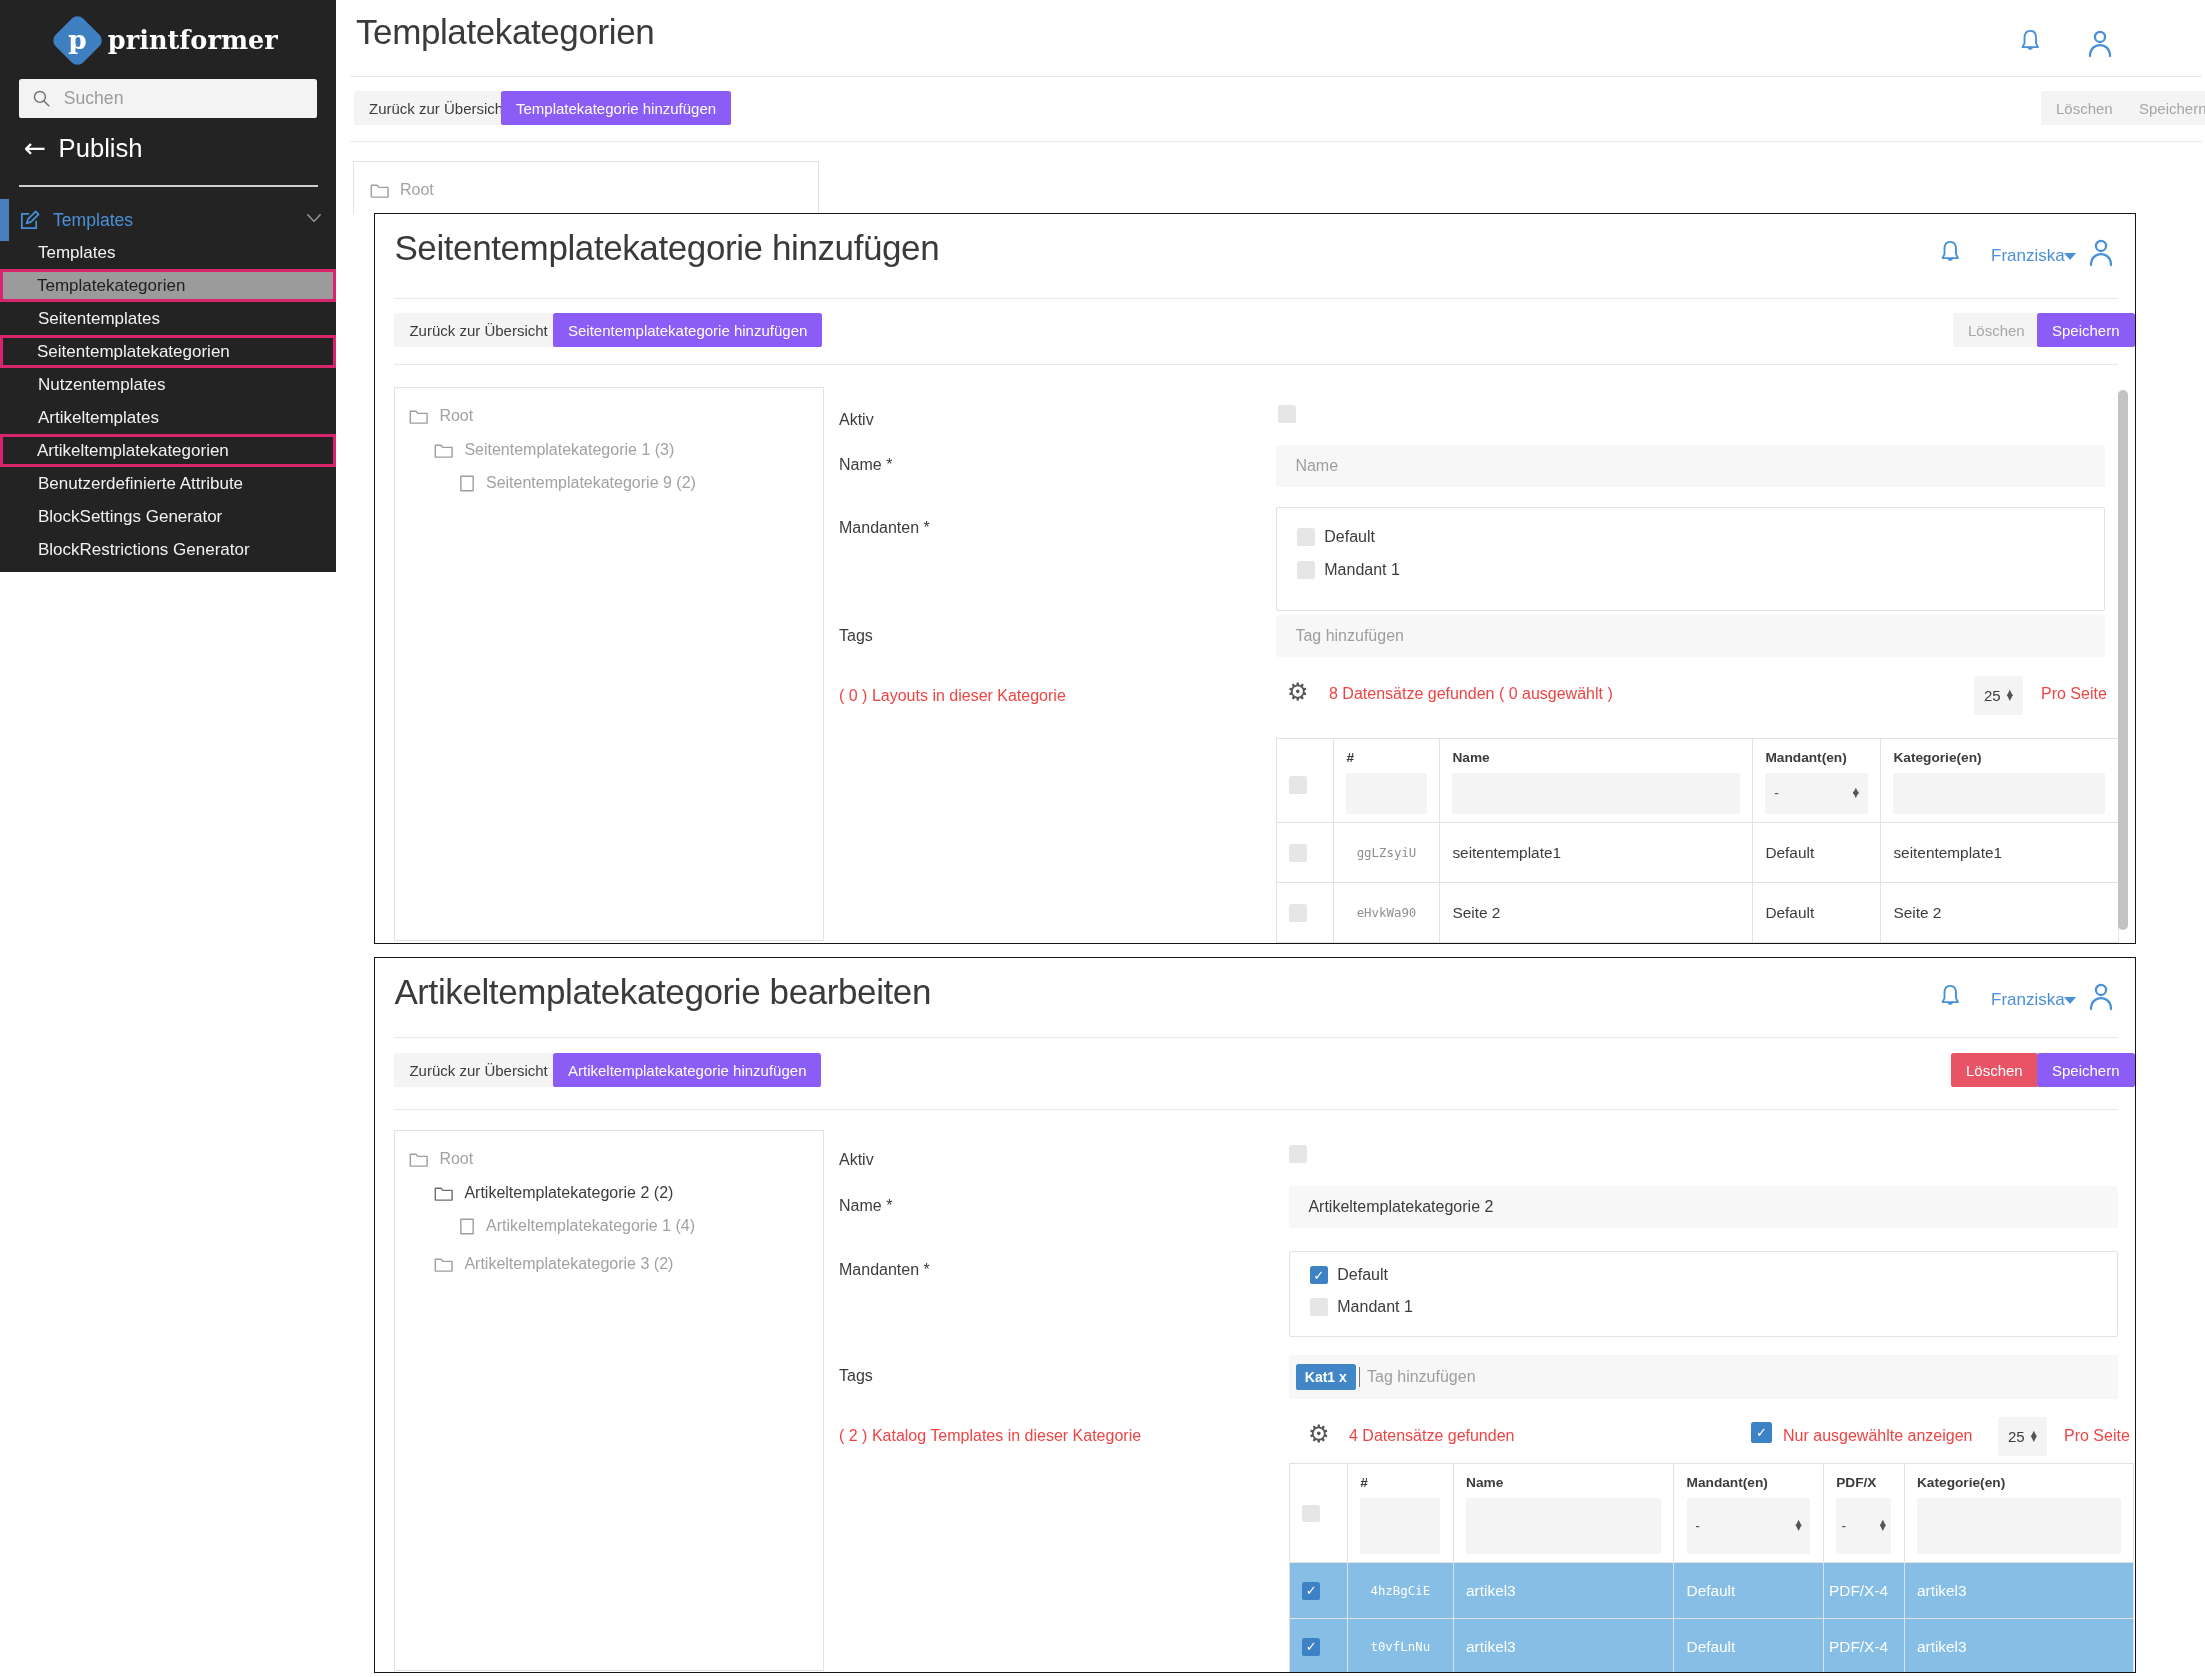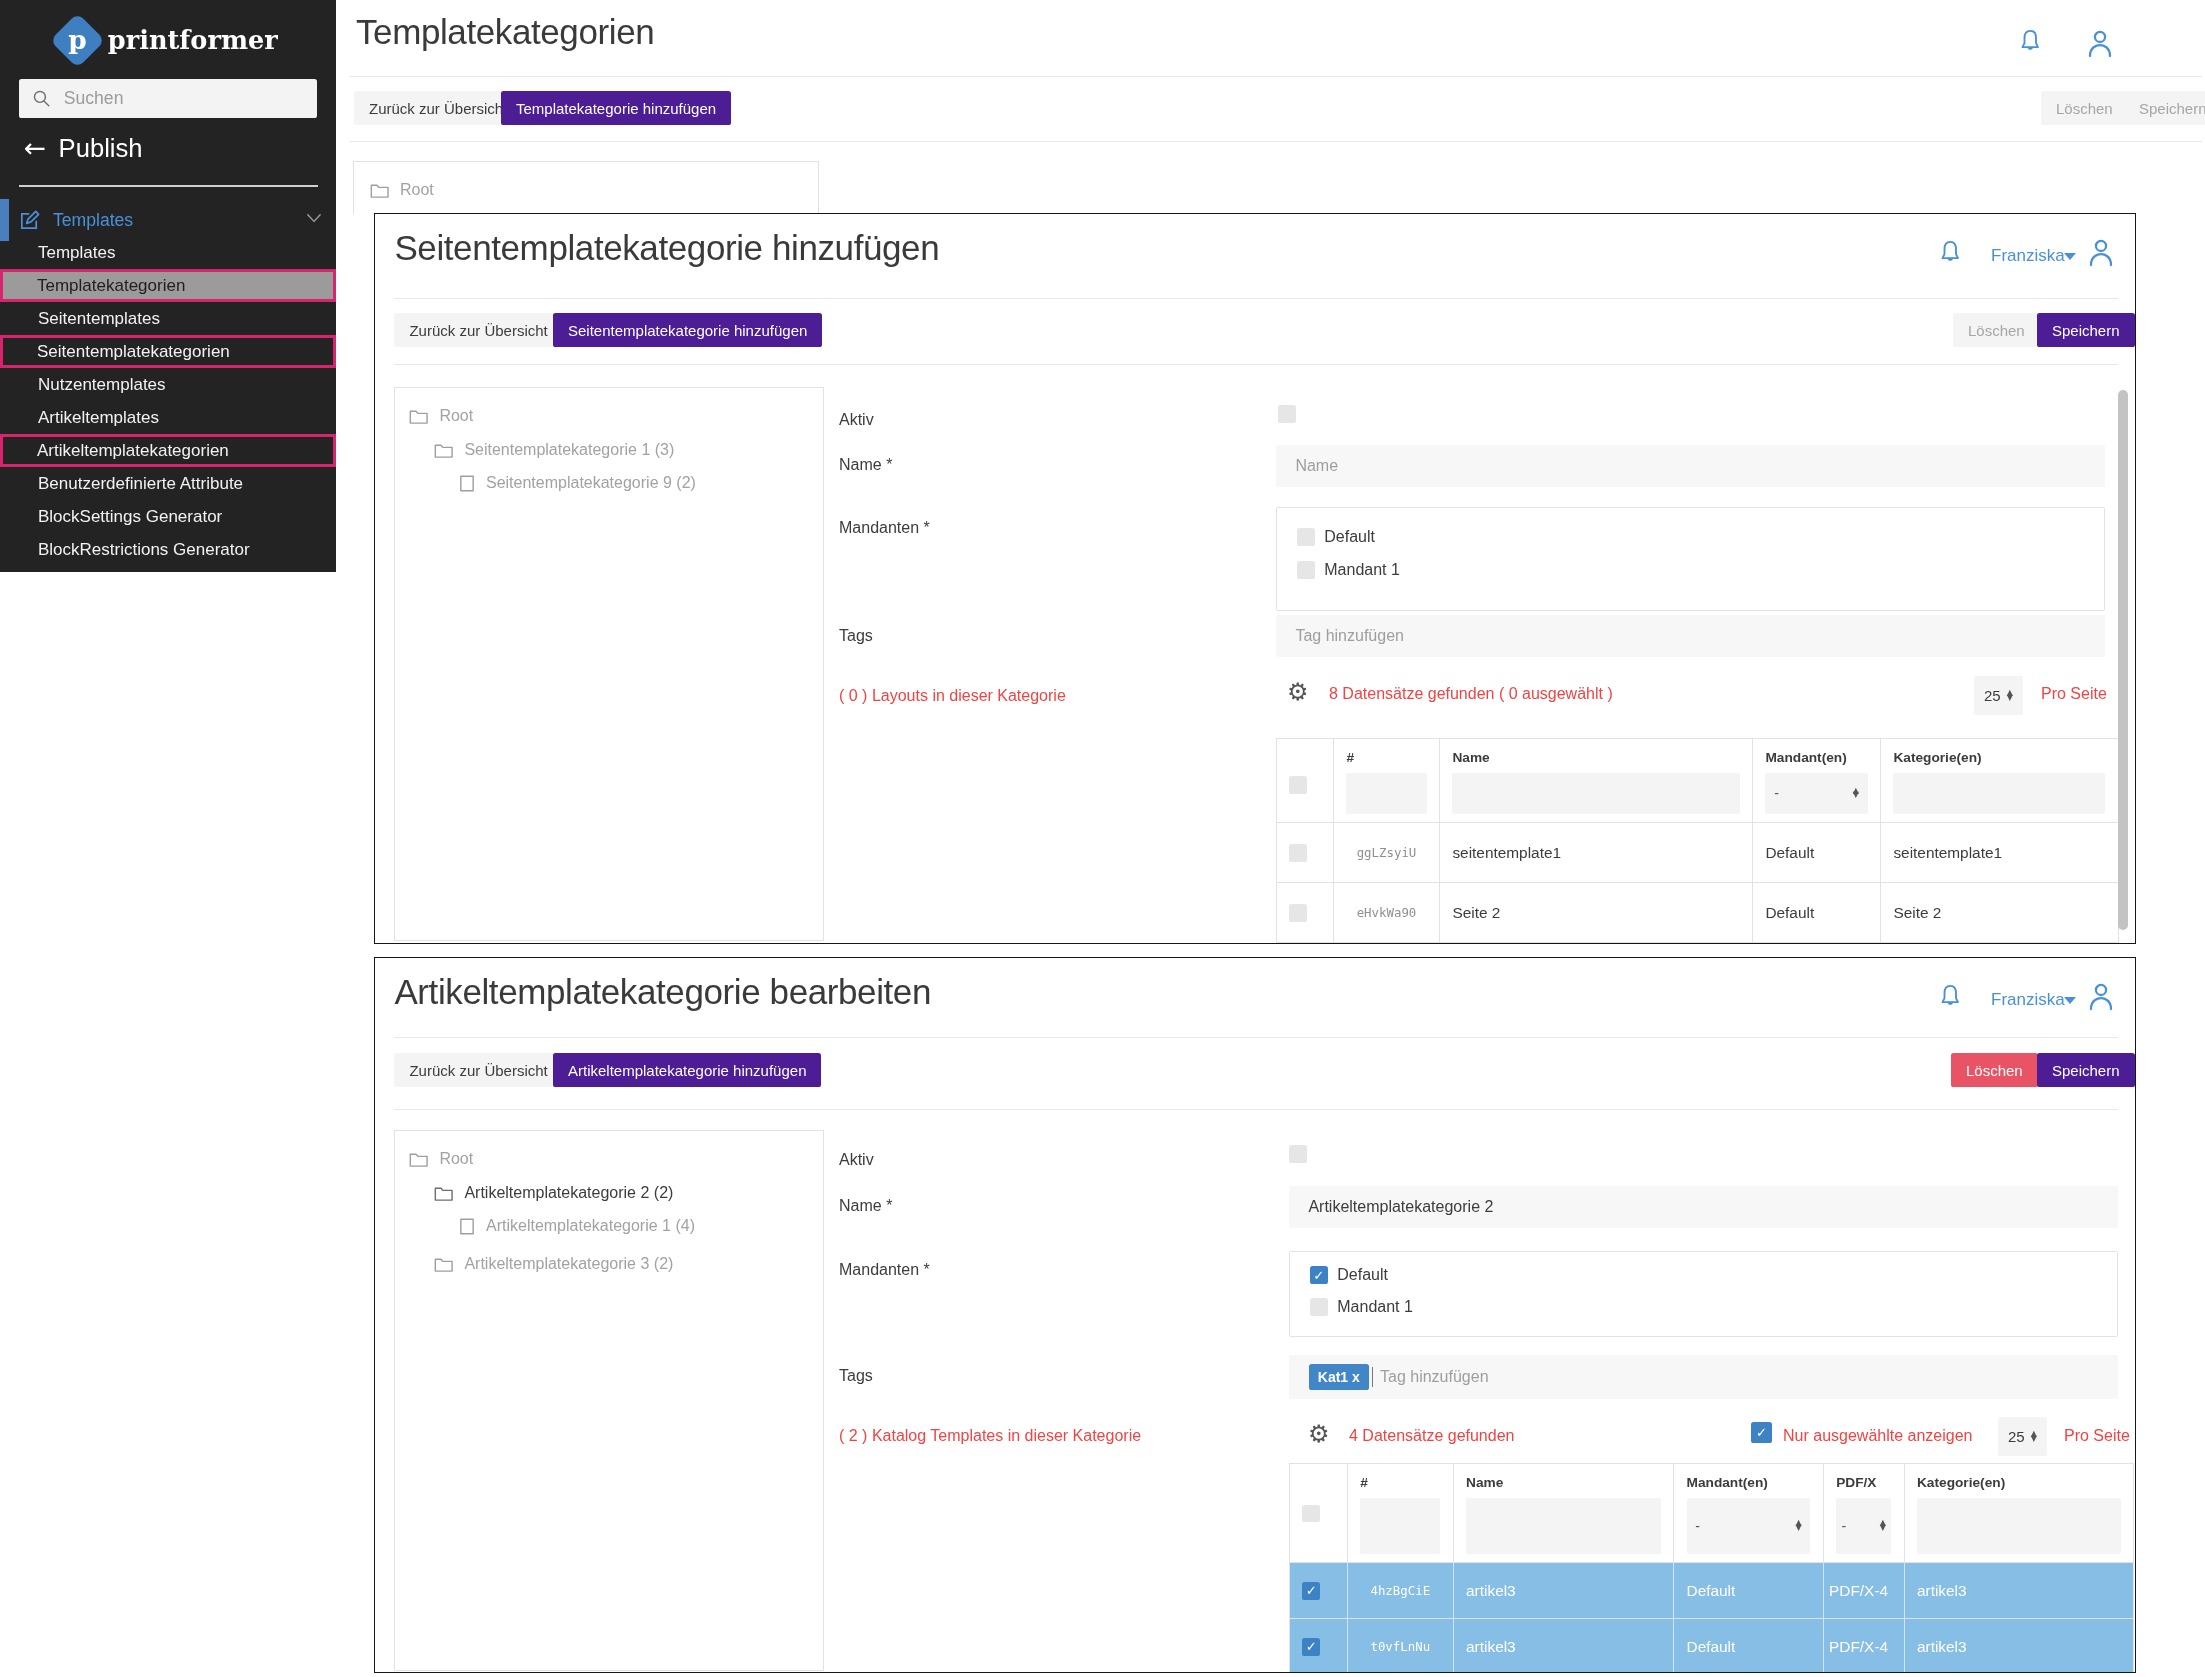--- a/index.html
+++ b/index.html
@@ -31,21 +31,21 @@
                 font-size:17px;color:#f2f2f2;}
   .side-menu li.pink{border:3.5px solid #d6246d;padding-left:34px;}
   .side-menu li.graybg{background:#9b9b9b;color:#1f1f1f;}
   
   .page-title{position:absolute;font-size:35px;font-weight:400;color:#3a3a3a;margin:0;letter-spacing:-0.4px;}
   .divider{position:absolute;height:0.9px;background:#e8e8e8;}
   .btn{position:absolute;height:34px;display:flex;align-items:center;justify-content:center;
        padding:0 15px;font-size:15px;border-radius:2.6px;box-sizing:border-box;white-space:nowrap;}
   .btn-gray{background:#f4f4f4;color:#3c3c3c;}
   .btn-gray-muted{background:#f4f4f4;color:#a6a6a6;}
-  .btn-blue{background:#4c1d95;color:#fff;}
+  .btn-blue{background:#8b5cf6;color:#fff;}
   .btn-red{background:#e85365;color:#fff;}
   .icon-blue{stroke:#4a90d9;fill:none;stroke-width:1.7;stroke-linecap:round;stroke-linejoin:round;}
   .icon-gray{stroke:#9e9e9e;fill:none;stroke-width:1.6;stroke-linecap:round;stroke-linejoin:round;}
   .icon-dark{stroke:#6e6e6e;fill:none;stroke-width:1.6;stroke-linecap:round;stroke-linejoin:round;}
   .user-name{font-size:17px;color:#4a90d9;font-weight:500;}
   .caret-down{width:0;height:0;border-left:6.2px solid transparent;border-right:6.2px solid transparent;border-top:7px solid #4a90d9;}
   
   .win{position:absolute;left:374px;width:1762px;background:#fff;border:1.8px solid #161616;box-sizing:border-box;overflow:hidden;}
   .panel{position:absolute;border:0.9px solid #e2e2e2;background:#fff;box-sizing:border-box;}
   .tree-item{position:absolute;display:flex;align-items:center;gap:10.6px;font-size:16px;color:#a2a2a2;}
@@ -56,21 +56,21 @@
   .cb-on{background:#3d82c4;display:flex;align-items:center;justify-content:center;}
   .cb-on::after{content:"✓";color:#fff;font-size:13.2px;font-weight:bold;font-family:"DejaVu Sans",sans-serif;}
   .flat-input{position:absolute;background:#f7f7f7;border:none;border-radius:1.8px;box-sizing:border-box;
               font-size:16px;color:#3c3c3c;padding:0 19.4px;font-family:"Liberation Sans",sans-serif;outline:none;}
   .flat-input::placeholder{color:#9e9e9e;}
   .choice-box{position:absolute;border:0.9px solid #e2e2e2;border-radius:1.8px;background:#fff;box-sizing:border-box;}
   .choice-row{position:absolute;display:flex;align-items:center;gap:9.7px;font-size:16px;color:#3c3c3c;}
   .tags-field{position:absolute;background:#f7f7f7;border-radius:1.8px;display:flex;align-items:center;
               padding:0 7px;box-sizing:border-box;gap:3.5px;}
   .tag-chip{background:#4186c6;color:#fff;font-size:14px;font-weight:bold;border-radius:2.6px;
-            padding:6.2px 8.8px;line-height:1;margin-left:13px;}
+            padding:6.2px 8.8px;line-height:1;}
   .caret-line{width:0.9px;height:19.4px;background:#777;}
   .tags-ph{color:#9e9e9e;font-size:16px;padding-left:3.5px;}
   .meta-label{position:absolute;font-size:16px;color:#ef4444;}
   .gear{position:absolute;font-family:"DejaVu Sans",sans-serif;font-size:24px;color:#555;line-height:1;}
   .perpage{position:absolute;width:49px;height:39px;background:#f4f4f4;border-radius:2.6px;
            display:flex;align-items:center;justify-content:center;gap:6.2px;font-size:15px;color:#3c3c3c;}
   .updown{display:inline-flex;flex-direction:column;line-height:0.55;font-size:8px;color:#555;
           font-family:"DejaVu Sans",sans-serif;}
   
   .grid{position:absolute;border:0.9px solid #e2e2e2;box-sizing:border-box;background:#fff;}

